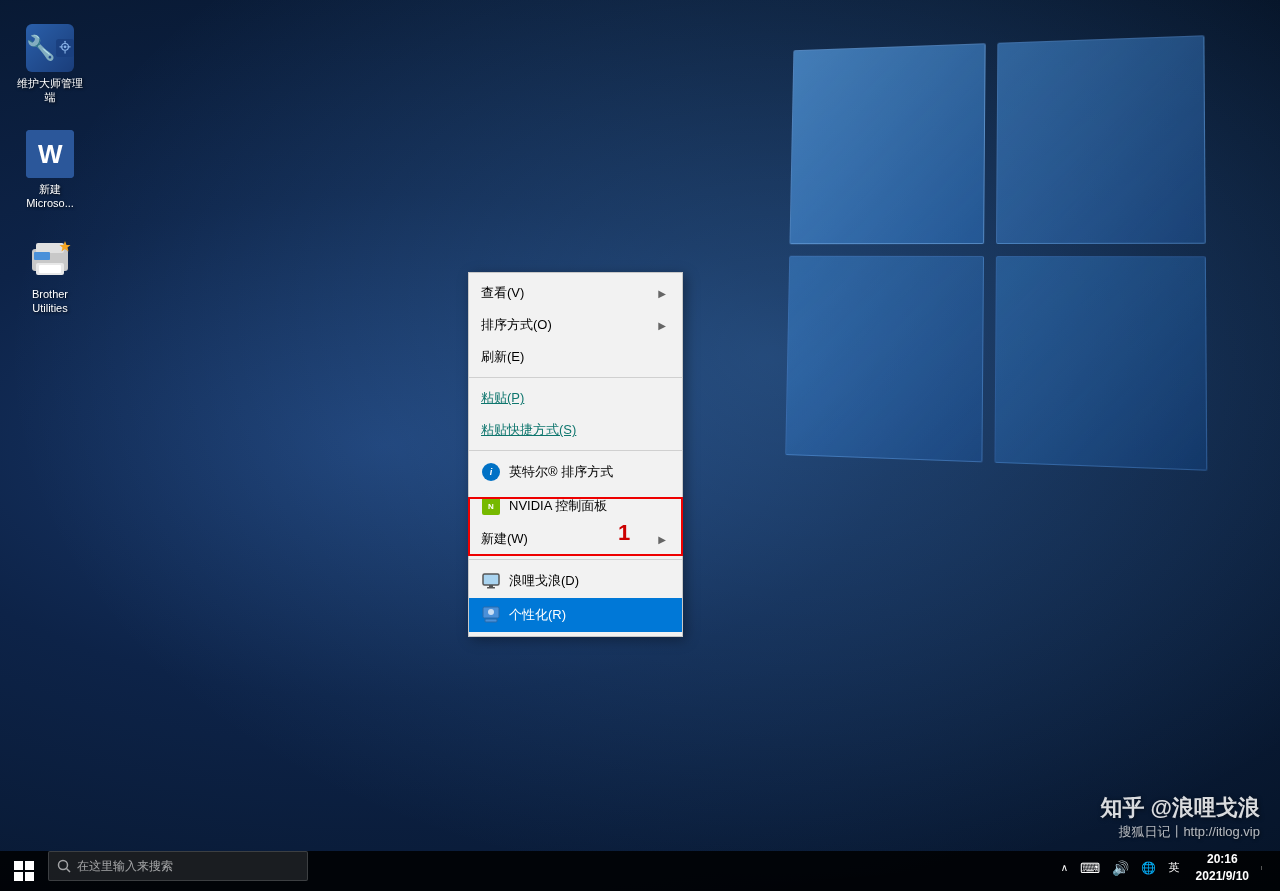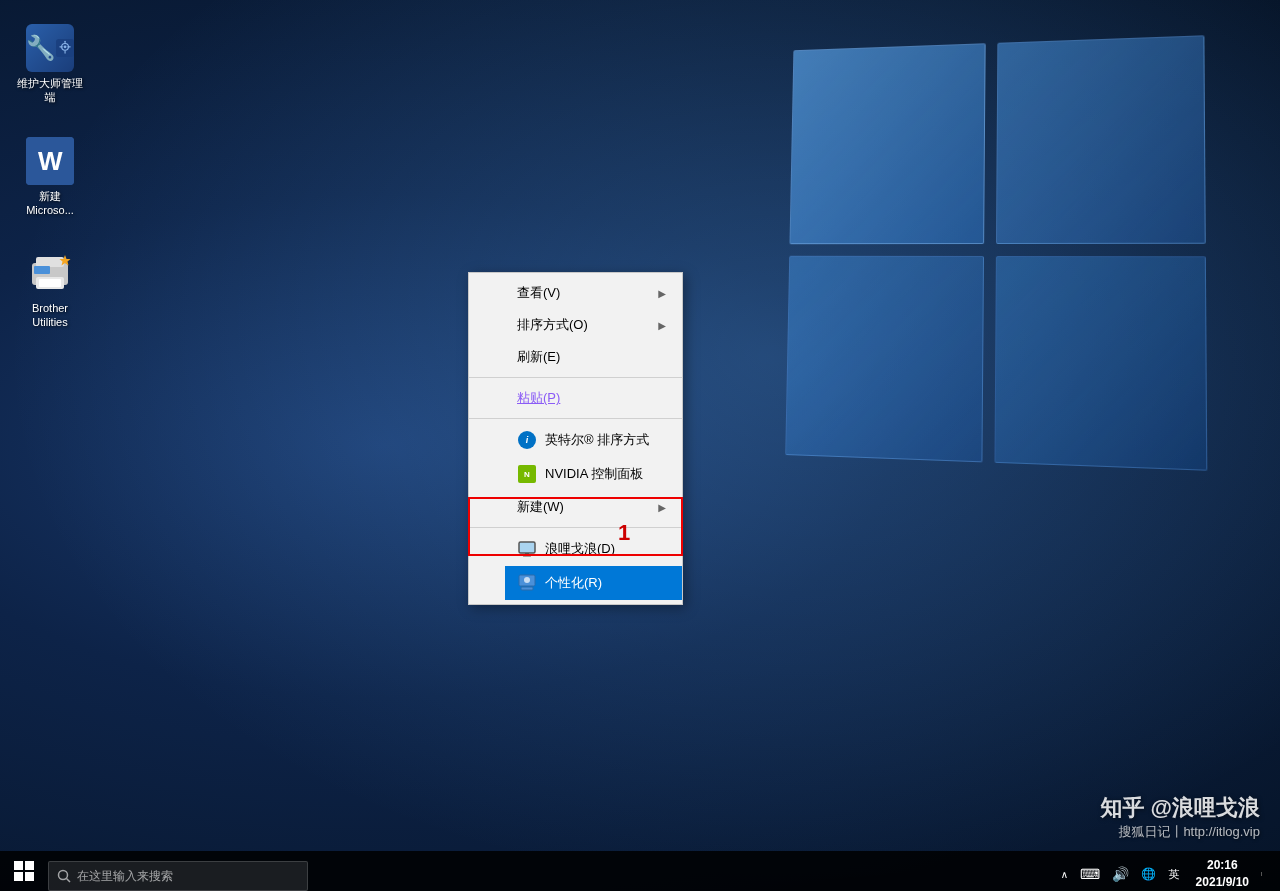--- a/index.html
+++ b/index.html
@@ -67,21 +67,21 @@
     }
 
     
     .desktop-icons {
       position: absolute;
       top: 0;
       left: 0;
       padding: 20px 10px;
       display: flex;
       flex-direction: column;
-      gap: 24px;
+      gap: 17px;
     }
 
     .desktop-icon {
       display: flex;
       flex-direction: column;
       align-items: center;
       width: 80px;
       cursor: pointer;
       padding: 4px;
       border-radius: 4px;
@@ -153,30 +153,29 @@
 
     .menu-item {
       display: flex;
       align-items: center;
       padding: 7px 16px 7px 12px;
       font-size: 13px;
       color: #000;
       cursor: pointer;
       position: relative;
       white-space: nowrap;
-      margin-left: 36px;
     }
 
     .menu-item.highlighted {
       background: #0078d7;
       color: #fff;
     }
 
     .menu-item.grayed {
-      color: #8b5cf6;
+      color: #0f766e;
       text-decoration: underline;
     }
 
     .menu-separator {
       height: 1px;
       background: #d0d0d0;
       margin: 4px 0;
     }
 
     .menu-item-text {
@@ -218,21 +217,21 @@
 
     
     .taskbar {
       position: absolute;
       bottom: 0;
       left: 0;
       width: 100%;
       height: 40px;
       background: rgba(0,0,0,0.85);
       display: flex;
-      align-items: flex-end;
+      align-items: flex-start;
       z-index: 50;
     }
 
     .taskbar-start {
       width: 48px;
       height: 40px;
       display: flex;
       align-items: center;
       justify-content: center;
       color: #fff;
@@ -419,20 +418,23 @@
     <div class="menu-item">
       <span class="menu-item-text">刷新(E)</span>
     </div>
 
     <div class="menu-separator"></div>
 
     <div class="menu-item grayed">
       <span class="menu-item-text">粘贴(P)</span>
     </div>
 
+    <div class="menu-item grayed">
+      <span class="menu-item-text">粘贴快捷方式(S)</span>
+    </div>
 
     <div class="menu-separator"></div>
 
     <div class="menu-item">
       <div class="menu-icon">
         <div class="intel-icon">i</div>
       </div>
       <span class="menu-item-text">英特尔® 排序方式</span>
     </div>
 

